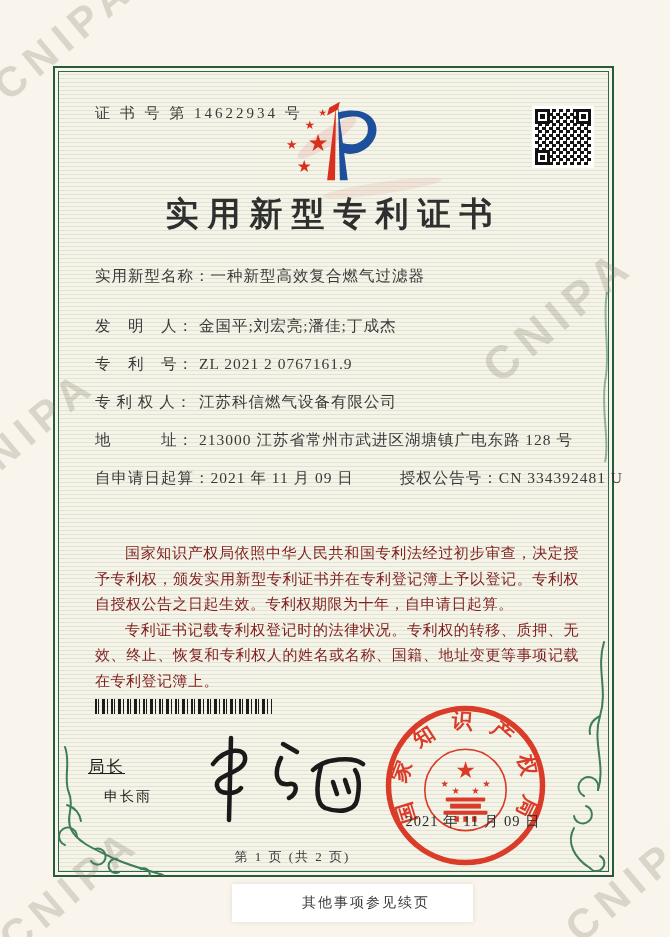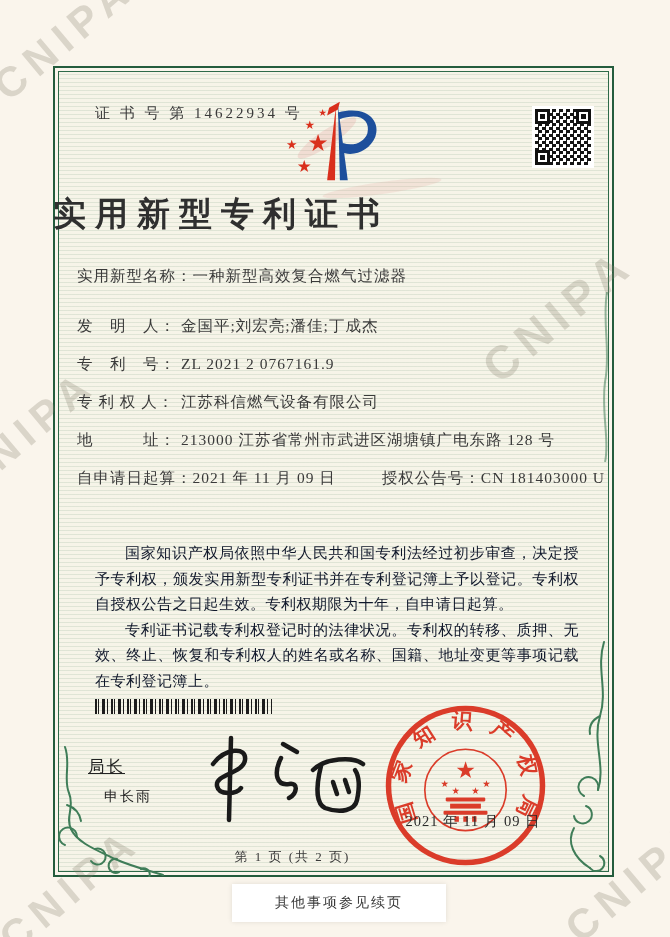--- a/index.html
+++ b/index.html
@@ -24,31 +24,31 @@
   .cert-no{position:absolute;left:95px;top:104px;font-size:15px;letter-spacing:3px;color:#3a3a3a;}
 
   .logo{position:absolute;left:281px;top:99px;width:108px;height:86px;}
   .qr{position:absolute;left:532px;top:106px;width:62px;height:62px;background:#fff;padding:3px;box-sizing:border-box;}
   .qr-pattern{position:relative;width:100%;height:100%;
       background:conic-gradient(#151515 25%,#fff 0 50%,#151515 0 75%,#fff 0) 0 0/7px 7px;}
   .finder{position:absolute;width:15px;height:15px;background:#fff;border:3px solid #111;box-sizing:border-box;}
   .finder span{position:absolute;left:2px;top:2px;width:5px;height:5px;background:#111;}
   .finder.tl{left:0;top:0;} .finder.tr{right:0;top:0;} .finder.bl{left:0;bottom:0;}
 
-  .title{position:absolute;left:53px;top:192px;width:561px;
+  .title{position:absolute;left:53px;top:192px;width:561px;text-align:center;
          font-size:33px;font-weight:bold;letter-spacing:9px;color:#2f2f2f;}
 
-  .fields{position:absolute;left:77px;top:264px;width:488px;font-size:15.5px;color:#3a3a3a;letter-spacing:1px;}
+  .fields{position:absolute;left:95px;top:264px;width:488px;font-size:15.5px;color:#3a3a3a;letter-spacing:1px;}
   .row{line-height:24px;margin-bottom:14px;white-space:nowrap;}
   .row.first{margin-bottom:26px;}
   .row .lbl{display:inline-block;min-width:104px;}
   .row .pair2{margin-left:46px;}
 
   .paras{position:absolute;left:95px;top:541px;width:484px;font-size:15px;line-height:25.5px;
-         color:#0f172a;text-align:justify;}
+         color:#7f1d1d;text-align:justify;}
   .paras p{margin:0;text-indent:2em;letter-spacing:0.5px;}
 
   .barcode{position:absolute;left:95px;top:699px;width:177px;height:15px;
       background-image:repeating-linear-gradient(90deg,#1c1c1c 0 2px,transparent 2px 3px,
         #1c1c1c 3px 4px,transparent 4px 7px,#1c1c1c 7px 10px,transparent 10px 12px,
         #1c1c1c 12px 13px,transparent 13px 16px);}
 
   .sign-title{position:absolute;left:88px;top:756px;font-family:"Liberation Sans",sans-serif;
       font-size:16.5px;color:#222;letter-spacing:2px;text-decoration:underline;}
   .sign-name{position:absolute;left:104px;top:788px;font-family:"Liberation Sans",sans-serif;
@@ -57,21 +57,21 @@
 
   .seal{position:absolute;left:383px;top:703px;width:165px;height:165px;opacity:0.93;}
   .seal-date{position:absolute;left:398px;top:812px;width:150px;text-align:center;
       font-size:14.5px;color:#2b2b2b;letter-spacing:1px;z-index:4;}
 
   .page-num{position:absolute;left:53px;top:848px;width:479px;text-align:center;
       font-size:13px;color:#3a3a3a;letter-spacing:2px;}
 
   .footer-box{position:absolute;left:232px;top:884px;width:214px;height:38px;background:#ffffff;
       box-shadow:0 0 5px rgba(0,0,0,0.10);z-index:5;text-align:center;line-height:38px;
-      font-size:14px;color:#3a3a3a;letter-spacing:2px;}
+      font-size:14px;color:#3a3a3a;letter-spacing:2px;padding-left:27px;}
 
   .ornament{position:absolute;z-index:2;}
 </style>
 </head>
 <body>
 
 <div class="page">
 
   <span class="wm" style="left:-20px;top:14px;">CNIPA</span>
   <span class="wm" style="left:468px;top:288px;font-size:46px;">CNIPA</span>
@@ -152,21 +152,21 @@
       <div class="row">
         <span class="lbl">专　利　号：</span><span>ZL 2021 2 0767161.9</span>
       </div>
       <div class="row">
         <span class="lbl">专 利 权 人：</span><span>江苏科信燃气设备有限公司</span>
       </div>
       <div class="row">
         <span class="lbl">地　　　址：</span><span>213000 江苏省常州市武进区湖塘镇广电东路 128 号</span>
       </div>
       <div class="row">
-        <span class="lbl">自申请日起算：</span><span>2021 年 11 月 09 日</span><span class="pair2">授权公告号：</span><span>CN 181403000 U</span>
+        <span class="lbl">自申请日起算：</span><span>2021 年 11 月 09 日</span><span class="pair2">授权公告号：</span><span>CN 334392481 U</span>
       </div>
     </div>
 
     <div class="paras">
       <p>国家知识产权局依照中华人民共和国专利法经过初步审查，决定授予专利权，颁发实用新型专利证书并在专利登记簿上予以登记。专利权自授权公告之日起生效。专利权期限为十年，自申请日起算。</p>
       <p>专利证书记载专利权登记时的法律状况。专利权的转移、质押、无效、终止、恢复和专利权人的姓名或名称、国籍、地址变更等事项记载在专利登记簿上。</p>
     </div>
 
     <div class="barcode"></div>
 

